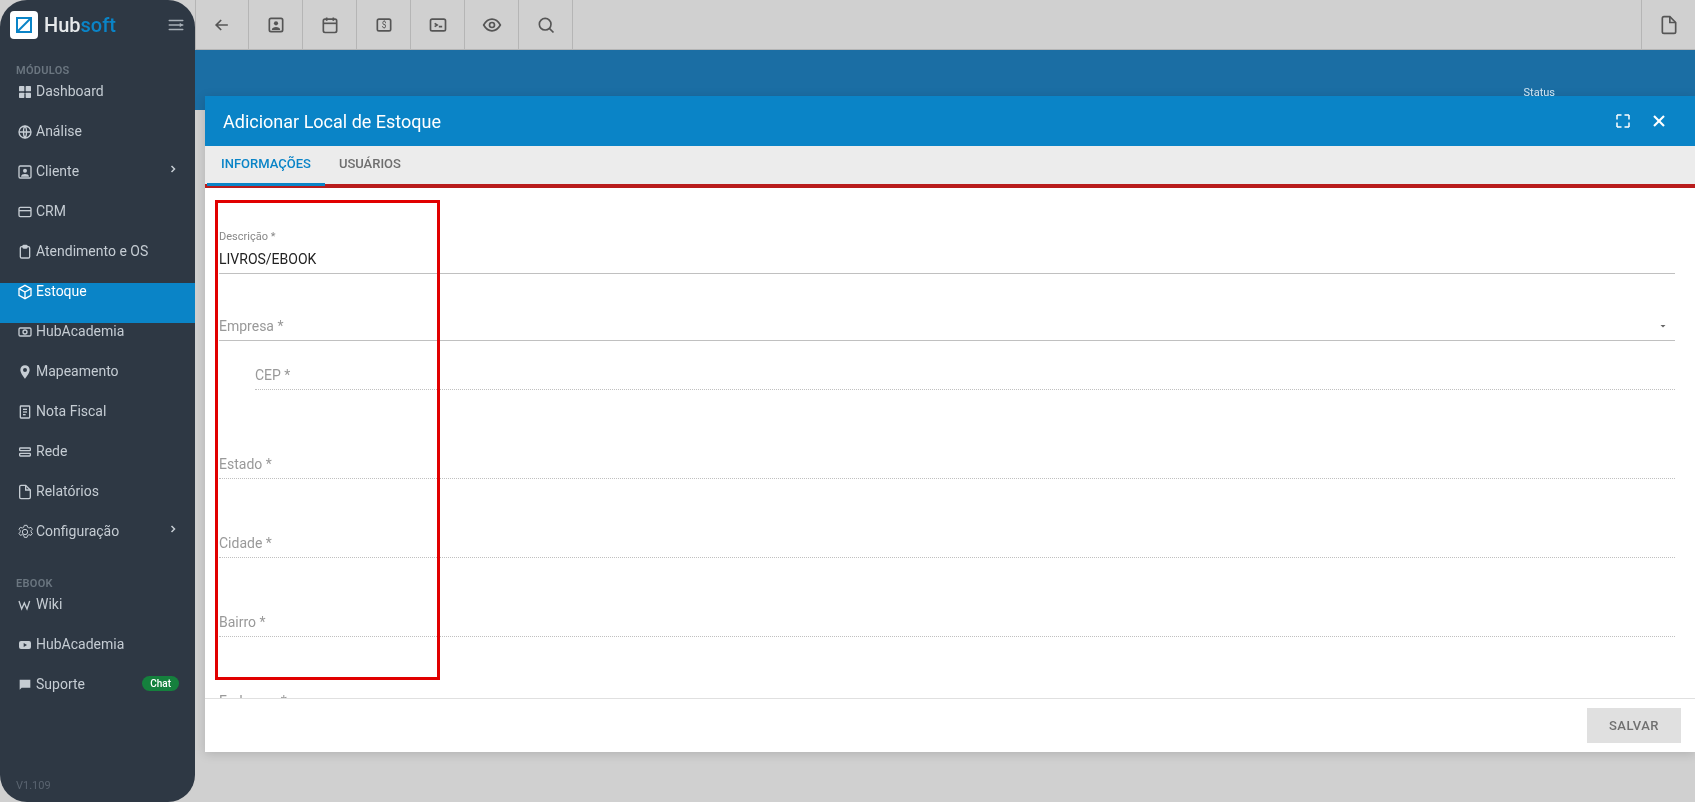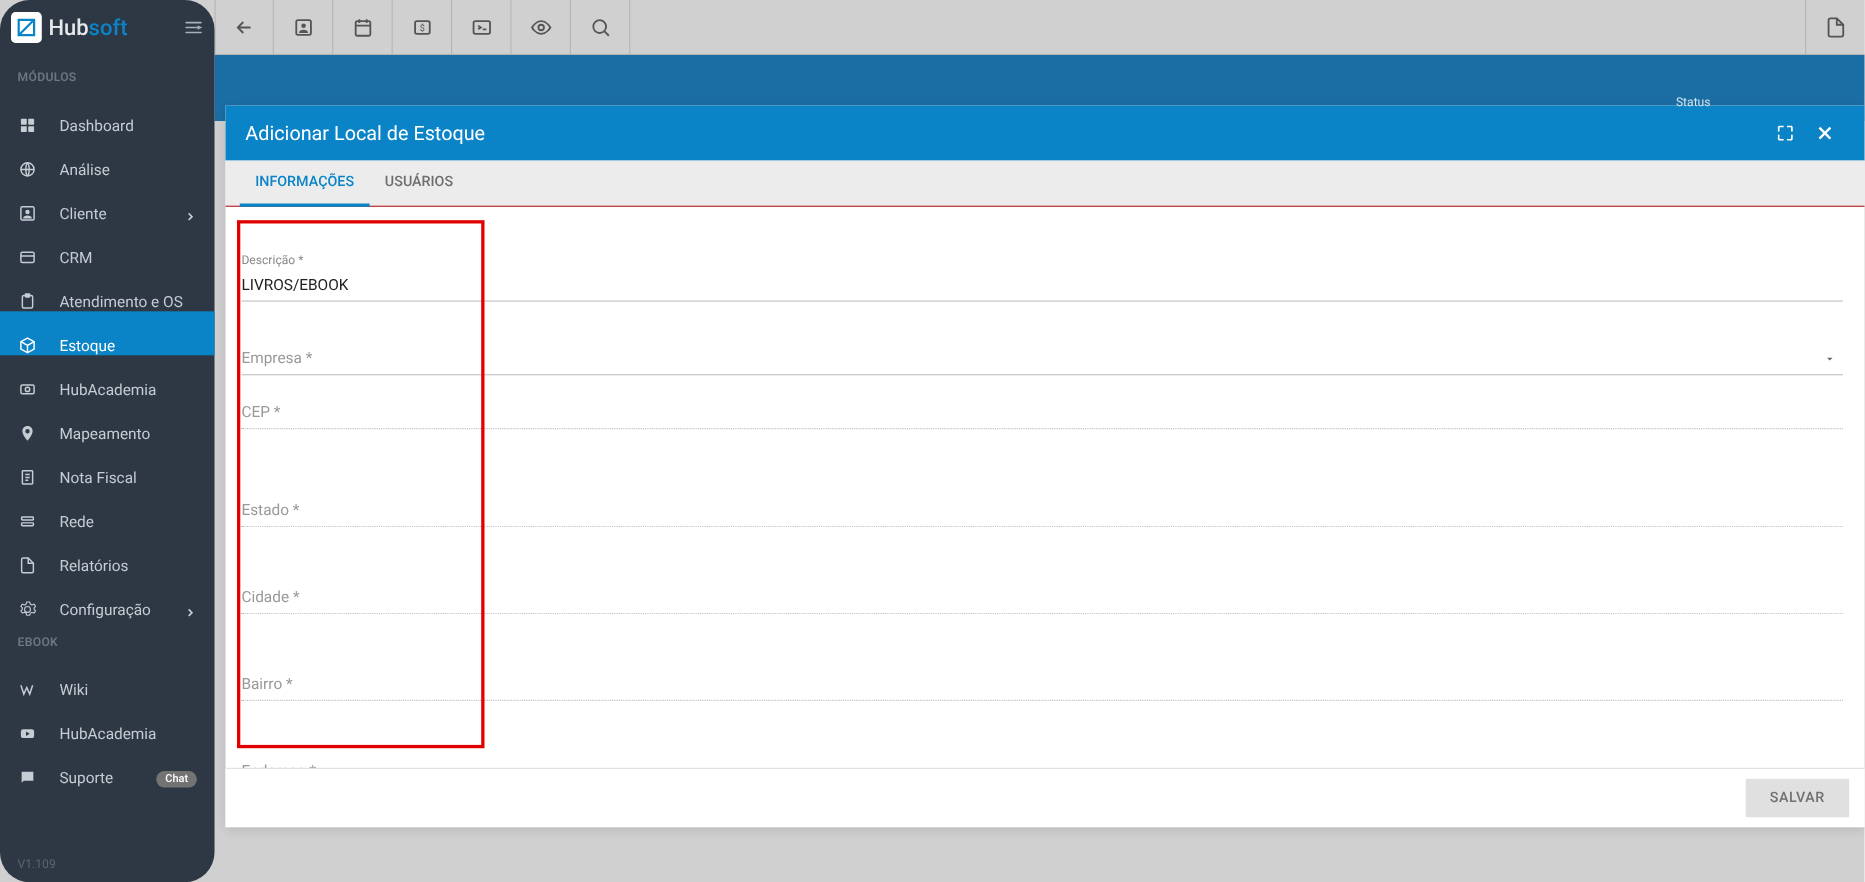--- a/index.html
+++ b/index.html
@@ -7,25 +7,25 @@
 
 
 .sidebar { position: absolute; left: 0; top: 0; width: 195px; height: 100%; background: #2e3844; color: #a8b0b8; display: flex; flex-direction: column; z-index: 10; border-radius: 27px; }
 .logo-row { display: flex; align-items: center; height: 50px; padding: 0 10px; gap: 6px; }
 .logo-mark { width: 28px; height: 28px; background: #fff; border-radius: 4px; display: flex; align-items: center; justify-content: center; color: #0a84c7; font-weight: bold; }
 .logo-text { font-size: 20px; font-weight: 500; }
 .logo-hub { color: #e6e9eb; }
 .logo-soft { color: #0a84c7; }
 .collapse-icon { margin-left: auto; color: #a8b0b8; cursor: pointer; }
 .section-label { font-size: 11px; font-weight: 600; color: #6b7680; padding: 14px 16px 6px; letter-spacing: 0.3px; }
-.nav-item { display: flex; align-items: flex-end; height: 40px; padding: 0 16px; cursor: pointer; font-size: 14px; color: #c5ccd3; gap: 20px; }
+.nav-item { display: flex; align-items: flex-start; height: 40px; padding: 0 16px; cursor: pointer; font-size: 14px; color: #c5ccd3; gap: 2px; }
 .nav-item.active { background: #0a84c7; color: #fff; }
 .nav-icon { width: 18px; height: 18px; flex-shrink: 0; display: flex; align-items: center; justify-content: center; }
 .nav-chevron { margin-left: auto; }
-.chat-badge { margin-left: auto; background: #737373; color: #fff; font-size: 10px; padding: 2px 8px; border-radius: 10px; font-weight: 500; }
+.chat-badge { margin-left: auto; background: #15803d; color: #fff; font-size: 10px; padding: 2px 8px; border-radius: 10px; font-weight: 500; }
 .version { font-size: 11px; color: #5a6470; padding: 10px 16px; margin-top: auto; }
 
 
 .toolbar { position: absolute; left: 195px; top: 0; right: 0; height: 50px; background: #d0d0d0; display: flex; align-items: center; border-bottom: 1px solid #b5b5b5; }
 .tool-btn { width: 54px; height: 50px; display: flex; align-items: center; justify-content: center; border-right: 1px solid #b5b5b5; cursor: pointer; color: #555; }
 .tool-btn:first-child { border-left: 1px solid #b5b5b5; }
 .tool-spacer { flex: 1; }
 .tool-btn.right { border-left: 1px solid #b5b5b5; border-right: none; }
 
 
@@ -33,21 +33,21 @@
 .status-label { position: absolute; right: 140px; top: 86px; font-size: 11px; color: #d0e5f2; z-index: 5; }
 
 
 .modal { position: absolute; left: 205px; top: 96px; right: 0; bottom: 50px; background: #fff; display: flex; flex-direction: column; box-shadow: 0 2px 10px rgba(0,0,0,0.15); }
 .modal-header { height: 50px; background: #0a84c7; color: #fff; display: flex; align-items: center; padding: 0 18px; }
 .modal-title { font-size: 18px; font-weight: 400; }
 .modal-hspacer { flex: 1; }
 .modal-icon-btn { width: 36px; height: 36px; display: flex; align-items: center; justify-content: center; cursor: pointer; }
 
 
-.tabs { height: 42px; background: #ececec; display: flex; align-items: center; padding: 0 13px; gap: 0; border-bottom: 1px solid #b91c1c; }
+.tabs { height: 42px; background: #ececec; display: flex; align-items: center; padding: 0 2px; gap: 0; border-bottom: 4px solid #b91c1c; }
 .tab { padding: 0 14px; height: 42px; display: flex; align-items: center; font-size: 13px; font-weight: 500; color: #6e6e6e; cursor: pointer; border-bottom: 3px solid transparent; }
 .tab.active { color: #0a84c7; border-bottom-color: #0a84c7; }
 
 
 .form-body { flex: 1; overflow-y: auto; padding: 18px 20px 18px 14px; position: relative; }
 .form-body::-webkit-scrollbar { width: 14px; }
 .form-body::-webkit-scrollbar-track { background: #f1f1f1; }
 .form-body::-webkit-scrollbar-thumb { background: #c1c1c1; }
 .highlight-box { position: absolute; left: 10px; top: 12px; width: 225px; height: 480px; border: 3px solid #e10000; pointer-events: none; z-index: 3; }
 
@@ -330,21 +330,21 @@
 
     <div class="field" style="position:relative">
       <input class="field-input" placeholder="Empresa *" style="">
       <span class="dropdown-caret">
           <svg width="12" height="12" viewBox="0 0 24 24" fill="currentColor">
             <path d="M7 10l5 5 5-5z"></path>
           </svg>
         </span>
     </div>
 
-    <div class="field" style="margin-top:-30px; margin-bottom:60px;">
+    <div class="field" style="margin-top:-30px; margin-bottom:60px;padding-left:36px;">
       <input class="field-input dotted" placeholder="CEP *" style="">
     </div>
 
     <div class="field">
       <input class="field-input dotted" placeholder="Estado *" style="">
     </div>
 
     <div class="field">
       <input class="field-input dotted" placeholder="Cidade *" style="">
     </div>

